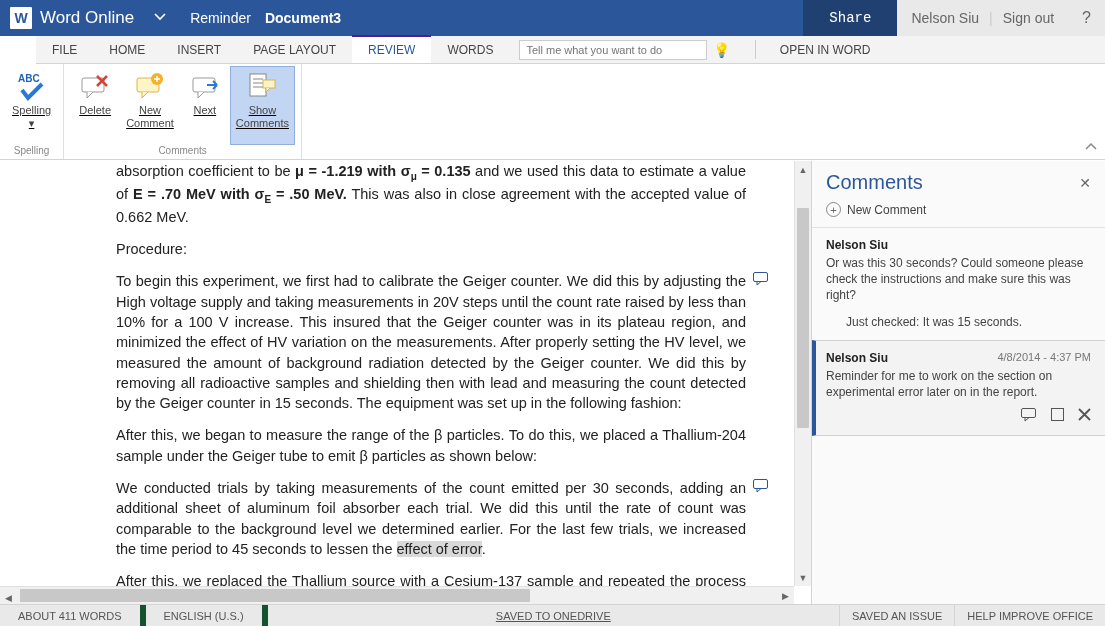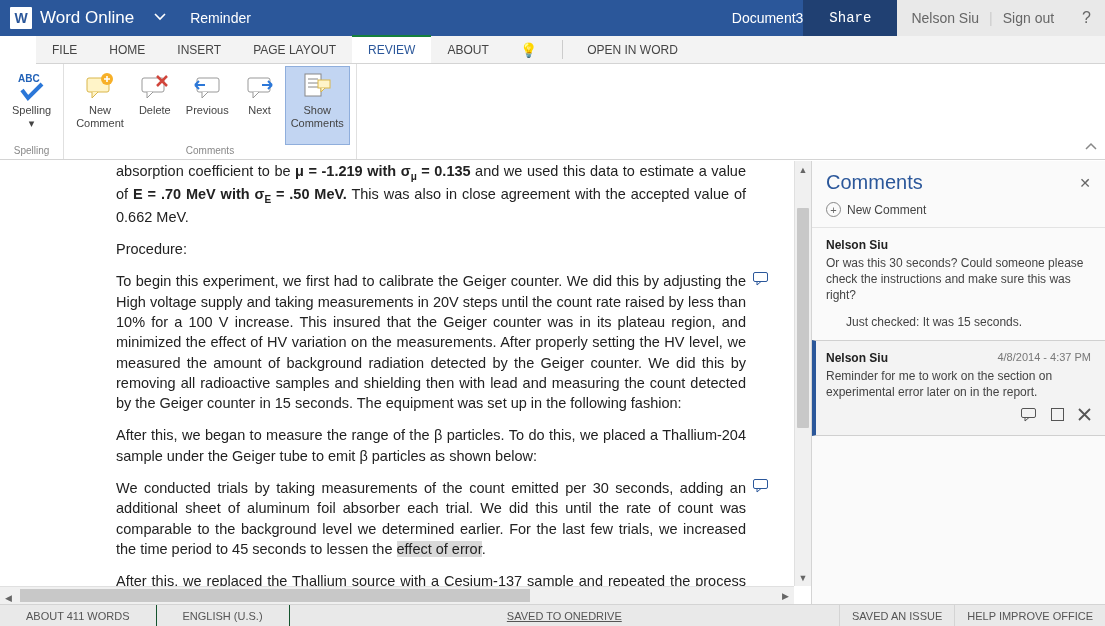--- a/index.html
+++ b/index.html
@@ -4,40 +4,40 @@
 <style>
 * { margin: 0; padding: 0; box-sizing: border-box; font-family: "Segoe UI", Arial, sans-serif; }
 body { width: 1105px; height: 626px; overflow: hidden; background: #fff; display: flex; flex-direction: column; }
 
 
 .titlebar { height: 36px; background: #2B579A; color: #fff; display: flex; align-items: center; font-size: 14px; }
 .titlebar .logo { display: flex; align-items: center; padding: 0 10px; font-size: 17px; font-weight: 300; }
 .titlebar .logo .w-icon { width: 22px; height: 22px; background: #fff; color: #2B579A; display: inline-flex; align-items: center; justify-content: center; font-weight: bold; font-size: 14px; margin-right: 8px; border-radius: 1px; }
 .titlebar .apps-chevron { padding: 0 10px; cursor: pointer; }
 .titlebar .location { padding: 0 14px; font-weight: 400; }
-.titlebar .doc-title { flex: 1; text-align: right; font-weight: 400; }
+.titlebar .doc-title { flex: 1; text-align: left; font-weight: 700; }
 .titlebar .share-btn { background: #204072; padding: 0 26px; height: 100%; display: flex; align-items: center; cursor: pointer; font-family: Liberation Mono, monospace; }
 .titlebar .user-area { background: #E9E9E9; color: #666; height: 100%; display: flex; align-items: center; padding: 0 14px; gap: 10px; }
 .titlebar .user-area .sep { color: #ccc; }
 .titlebar .help { background: #E9E9E9; color: #666; height: 100%; display: flex; align-items: center; padding: 0 14px; font-size: 16px; }
 
 
 .tabbar { height: 28px; background: #F3F3F3; display: flex; align-items: stretch; font-size: 12px; color: #444; border-bottom: 1px solid #D4D4D4; margin-left: 36px; }
 .tabbar .tab { padding: 0 16px; display: flex; align-items: center; cursor: pointer; }
-.tabbar .tab.active { background: #fff; color: #2B579A; border-top: 2px solid #15803d; margin-top: -1px; }
+.tabbar .tab.active { background: #fff; color: #2B579A; border-top: 2px solid #4c1d95; margin-top: -1px; }
 .tabbar .search-wrap { display: flex; align-items: center; padding: 2px 4px; margin: 2px 6px; }
 .tabbar .search { width: 188px; height: 20px; border: 1px solid #ccc; font-size: 11px; padding: 0 6px; color: #888; background: #fff; }
 .tabbar .bulb { color: #F5B800; font-size: 14px; padding: 0 6px; }
 .tabbar .vdiv { width: 1px; background: #ccc; margin: 4px 8px; }
 .tabbar .open-word { display: flex; align-items: center; color: #444; }
 
 
 .ribbon { height: 96px; background: #fff; border-bottom: 1px solid #D4D4D4; display: flex; position: relative; }
 .ribbon .group { display: flex; flex-direction: column; align-items: center; border-right: 1px solid #E0E0E0; padding: 2px 6px; }
-.ribbon .group-items { display: flex; flex: 1; }
+.ribbon .group-items { display: flex; flex: 1; text-decoration: underline; }
 .ribbon .group-label { font-size: 10px; color: #888; padding-bottom: 1px; }
 .ribbon .btn { display: flex; flex-direction: column; align-items: center; justify-content: flex-start; padding: 4px 6px; font-size: 11px; color: #444; cursor: pointer; min-width: 50px; }
 .ribbon .btn .ico { width: 32px; height: 32px; display: flex; align-items: center; justify-content: center; }
 .ribbon .btn.active { background: #C2D5F2; border: 1px solid #8FAEDC; padding: 3px 5px; }
 .ribbon .btn .lbl { text-align: center; line-height: 13px; margin-top: 2px; }
 .ribbon .collapse-caret { position: absolute; right: 8px; bottom: 4px; font-size: 11px; color: #888; cursor: pointer; }
 
 
 .workspace { flex: 1; display: flex; overflow: hidden; border-top: 1px solid #fff; }
 .doc-scroll { flex: 1; position: relative; overflow: hidden; background: #fff; }
@@ -69,21 +69,21 @@
 .comments-pane .thread .meta { display: flex; justify-content: space-between; color: #222; margin-bottom: 3px; }
 .comments-pane .thread .author { font-weight: 600; }
 .comments-pane .thread .time { color: #777; font-size: 11px; }
 .comments-pane .thread .body { color: #444; line-height: 1.35; }
 .comments-pane .thread .reply { margin-left: 20px; margin-top: 10px; }
 .comments-pane .thread .actions { display: flex; justify-content: flex-end; gap: 14px; margin-top: 8px; color: #555; }
 .comments-pane .thread .actions span { cursor: pointer; }
 
 
 .statusbar { height: 22px; background: #E9E9E9; border-top: 1px solid #D4D4D4; display: flex; align-items: center; font-size: 11px; color: #555; }
-.statusbar .cell { padding: 0 26px; border-right: 1px solid #14532d; height: 100%; display: flex; align-items: center; cursor: pointer; }
+.statusbar .cell { padding: 0 18px; border-right: 6px solid #14532d; height: 100%; display: flex; align-items: center; cursor: pointer; }
 .statusbar .spacer { flex: 1; }
 .statusbar .center { padding: 0 14px; text-decoration: underline; }
 .statusbar .right { padding: 0 12px; border-left: 1px solid #D4D4D4; height: 100%; display: flex; align-items: center; cursor: pointer; }
 
 sub { font-size: 10px; }
 </style>
 </head>
 <body>
 
 <div class="titlebar">
@@ -106,22 +106,23 @@
   </div>
   <div class="help">?</div>
 </div>
 
 <div class="tabbar">
   <div class="tab">FILE</div>
   <div class="tab">HOME</div>
   <div class="tab">INSERT</div>
   <div class="tab">PAGE LAYOUT</div>
   <div class="tab active">REVIEW</div>
-  <div class="tab">ABOUT</div>
+  <div class="tab">WORDS</div>
   <div class="search-wrap">
+    <input class="search" placeholder="Tell me what you want to do" style="">
     <span class="bulb">💡</span>
   </div>
   <div class="vdiv"></div>
   <div class="tab open-word">OPEN IN WORD</div>
 </div>
 
 <div class="ribbon">
   <div class="group">
     <div class="group-items">
       <div class="btn">
@@ -132,50 +133,40 @@
             </svg>
         </span>
         <span class="lbl"><span>Spelling</span><br>▾</span>
       </div>
     </div>
     <div class="group-label">Spelling</div>
   </div>
 
   <div class="group">
     <div class="group-items">
+      <div class="btn">
+        <span class="ico">
+          <svg width="32" height="32" viewBox="0 0 32 32">
+              <rect x="3" y="8" width="22" height="14" rx="2" fill="#fff" stroke="#999"></rect>
+              <path d="M8 22 L8 28 L14 22" fill="#fff" stroke="#999"></path>
+              <path d="M18 6 L28 16 M28 6 L18 16" stroke="#D1453B" stroke-width="2.5"></path>
+            </svg>
+        </span>
+        <span class="lbl">Delete</span>
+      </div>
       <div class="btn">
         <span class="ico">
           <svg width="32" height="32" viewBox="0 0 32 32">
               <rect x="3" y="8" width="22" height="14" rx="2" fill="#FFF4C8" stroke="#D9B64A"></rect>
               <path d="M8 22 L8 28 L14 22" fill="#FFF4C8" stroke="#D9B64A"></path>
               <circle cx="23" cy="9" r="6" fill="#F7B028"></circle>
               <path d="M23 6 V12 M20 9 H26" stroke="#fff" stroke-width="1.6"></path>
             </svg>
         </span>
         <span class="lbl">New<br>Comment</span>
-      </div>
-      <div class="btn">
-        <span class="ico">
-          <svg width="32" height="32" viewBox="0 0 32 32">
-              <rect x="3" y="8" width="22" height="14" rx="2" fill="#fff" stroke="#999"></rect>
-              <path d="M8 22 L8 28 L14 22" fill="#fff" stroke="#999"></path>
-              <path d="M18 6 L28 16 M28 6 L18 16" stroke="#D1453B" stroke-width="2.5"></path>
-            </svg>
-        </span>
-        <span class="lbl">Delete</span>
-      </div>
-      <div class="btn">
-        <span class="ico">
-          <svg width="32" height="32" viewBox="0 0 32 32">
-              <rect x="6" y="8" width="22" height="14" rx="2" fill="#fff" stroke="#999"></rect>
-              <path d="M11 22 L11 28 L17 22" fill="#fff" stroke="#999"></path>
-              <path d="M14 15 L4 15 M4 15 L8 11 M4 15 L8 19" stroke="#2B77D8" stroke-width="2" fill="none"></path>
-            </svg>
-        </span>
-        <span class="lbl">Previous</span>
       </div>
       <div class="btn">
         <span class="ico">
           <svg width="32" height="32" viewBox="0 0 32 32">
               <rect x="4" y="8" width="22" height="14" rx="2" fill="#fff" stroke="#999"></rect>
               <path d="M9 22 L9 28 L15 22" fill="#fff" stroke="#999"></path>
               <path d="M18 15 L28 15 M28 15 L24 11 M28 15 L24 19" stroke="#2B77D8" stroke-width="2" fill="none"></path>
             </svg>
         </span>
         <span class="lbl">Next</span>

